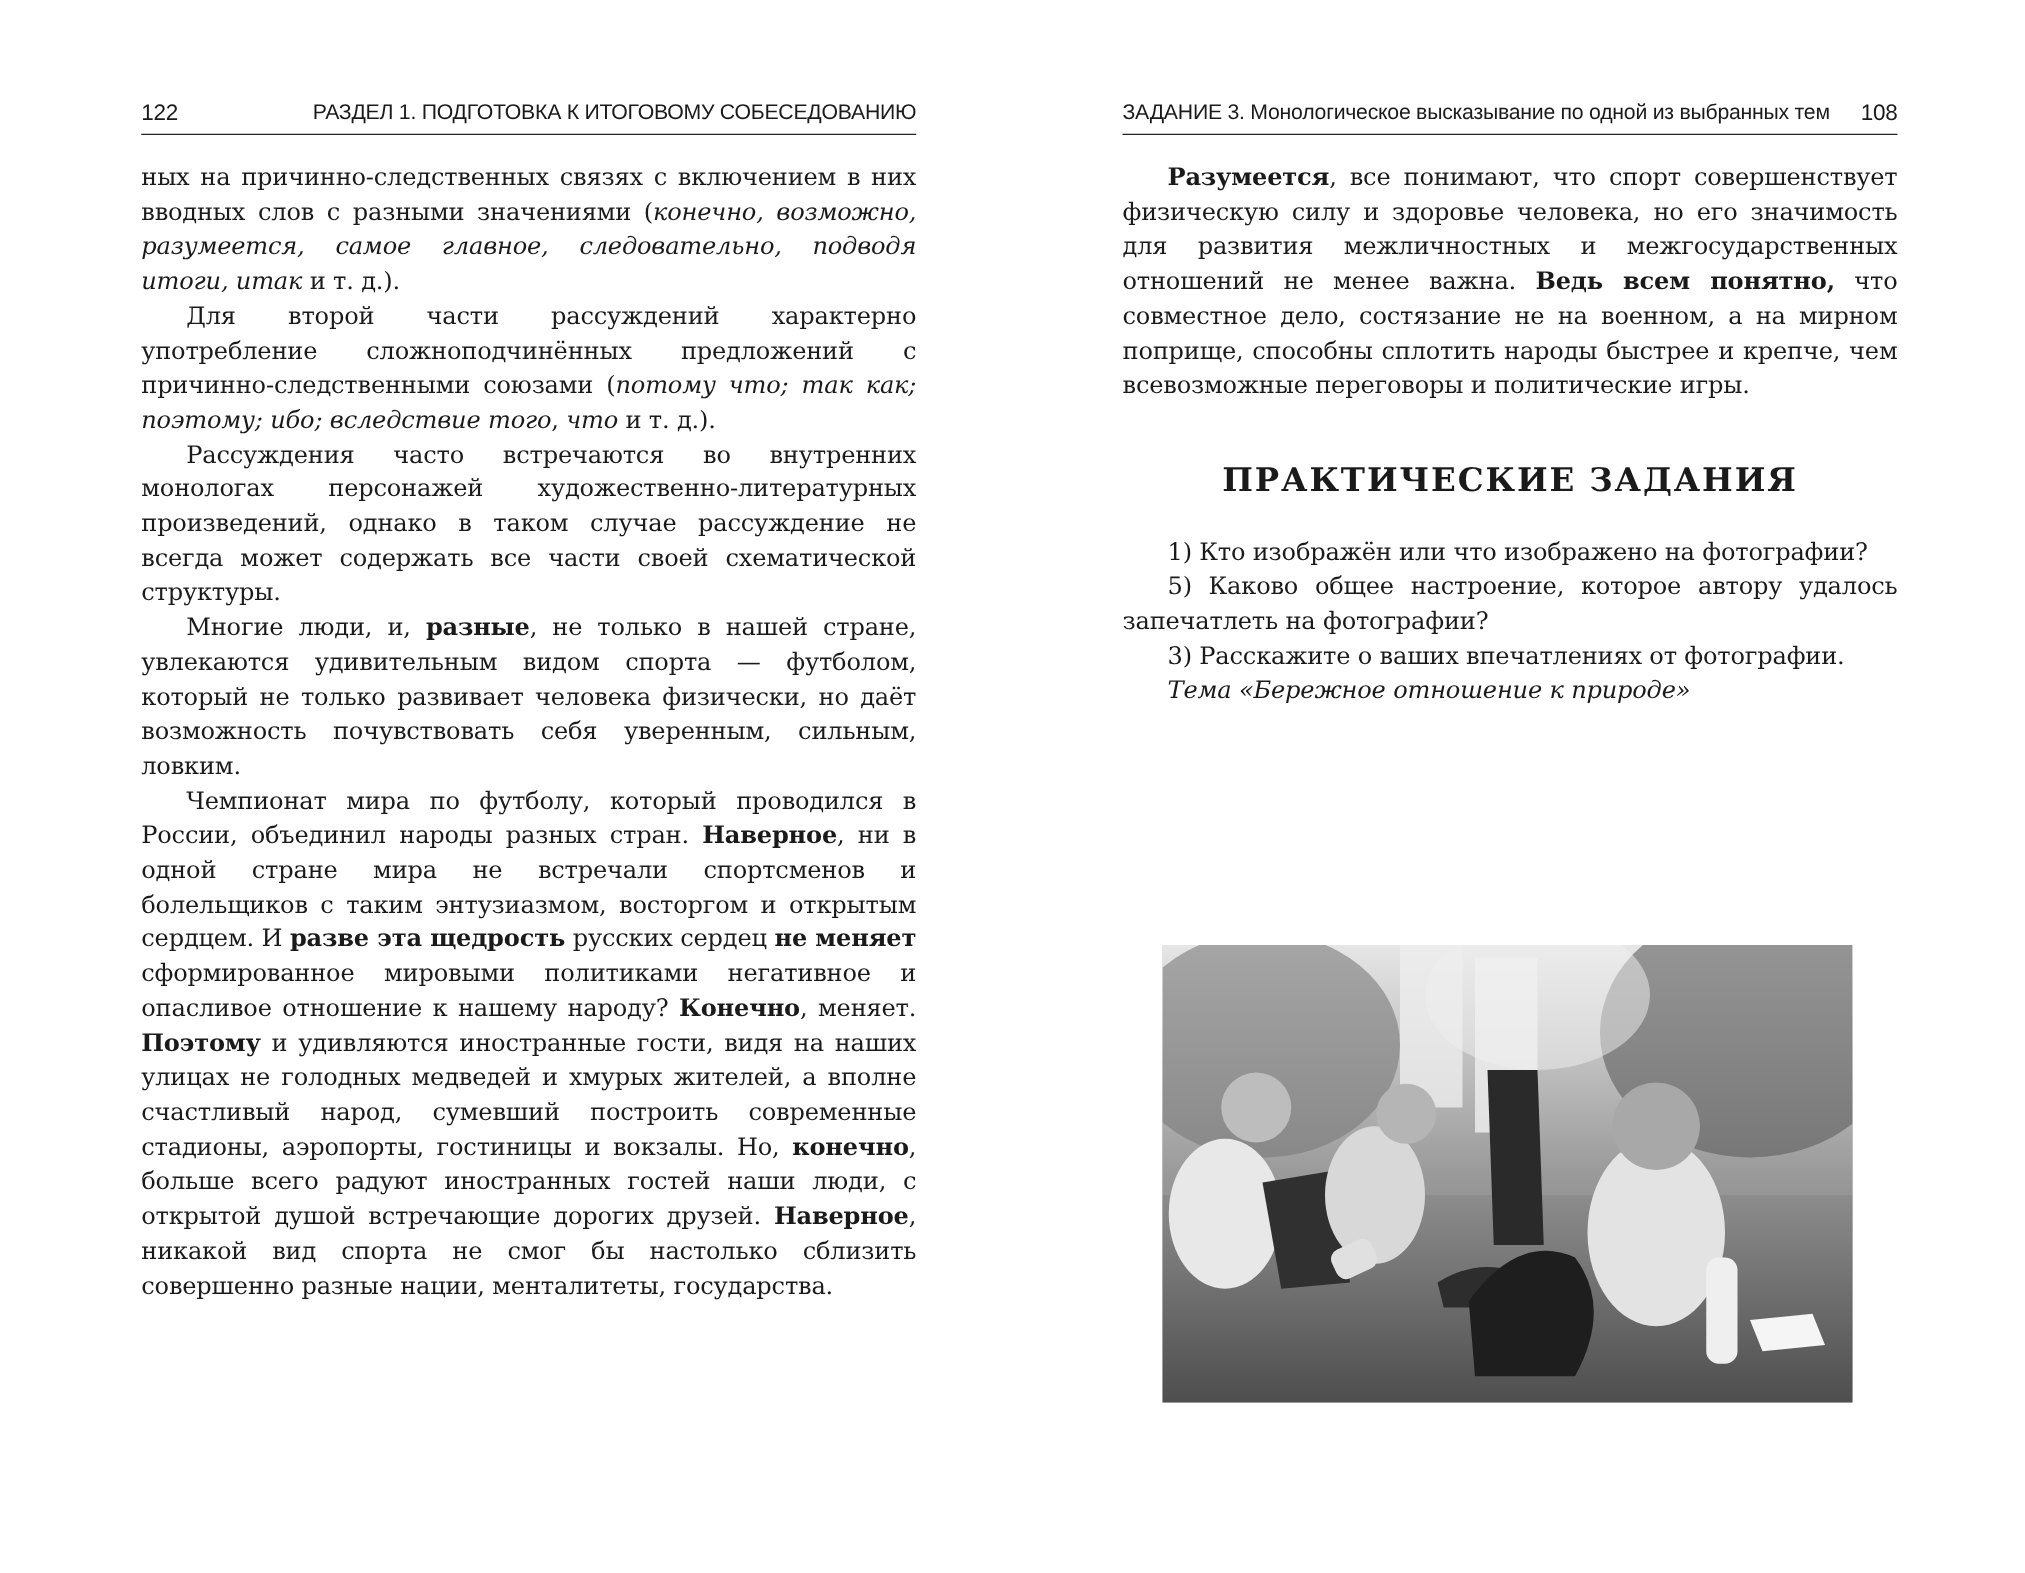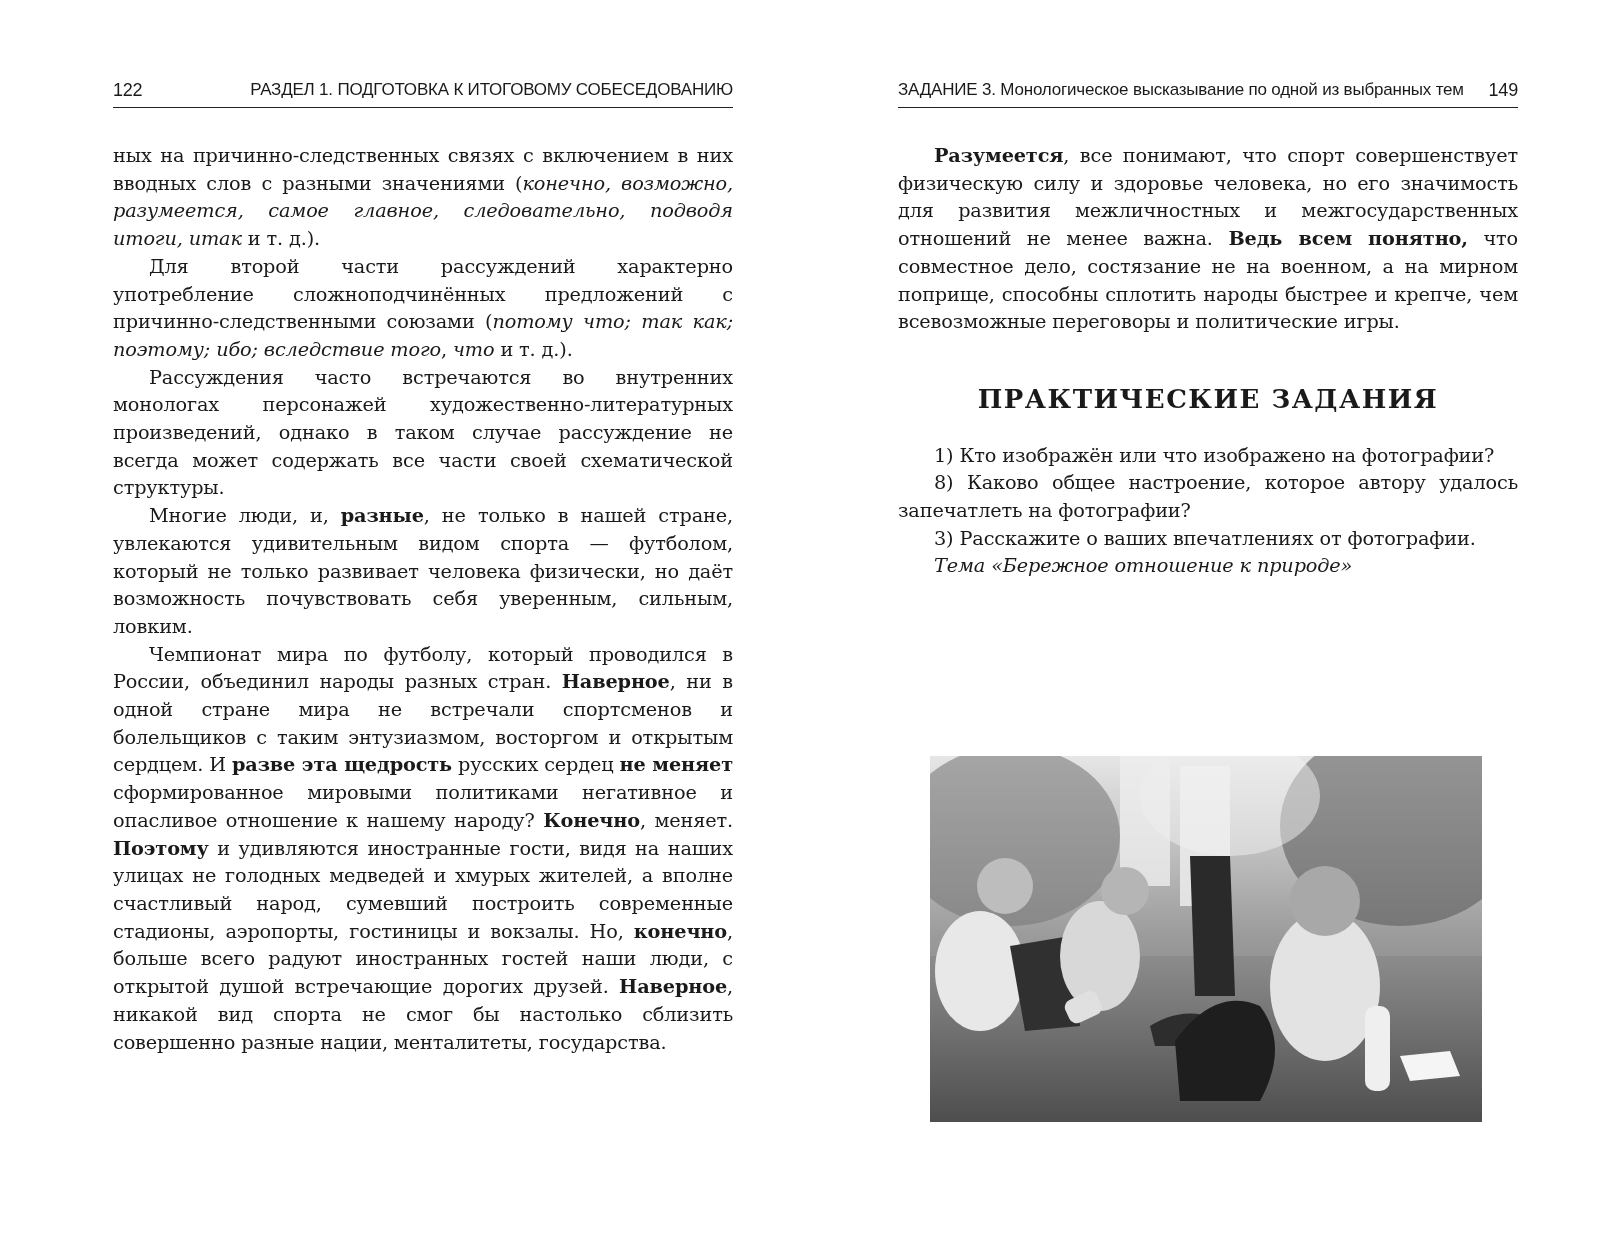--- a/index.html
+++ b/index.html
@@ -9,21 +9,21 @@
   .page.right { left: 898px; }
   .runhead {
     position: absolute; top: 80px; left: 0; width: 100%;
     height: 28px; border-bottom: 1.6px solid #222;
     font-family: "Liberation Sans", sans-serif; font-size: 17px;
     display: flex; justify-content: space-between; align-items: flex-start;
     padding-bottom: 7px; box-sizing: border-box; letter-spacing: -0.2px;
   }
   .runhead .num { font-size: 18px; }
   .body {
-    position: absolute; top: 142px; left: 0; width: 100%;
+    position: absolute; top: 128px; left: 0; width: 100%;
     font-family: "DejaVu Serif", serif; font-size: 19.3px; line-height: 27.7px;
     text-align: justify; letter-spacing: -0.15px;
   }
   .body p { margin: 0; text-indent: 36px; }
   .body p.noind { text-indent: 0; }
   .body i { font-style: italic; }
   .body b { font-weight: bold; }
   .subhead {
     font-family: "Liberation Sans", sans-serif; font-weight: bold; font-size: 20px;
     margin: 14px 0 6px 36px; text-indent: 0; letter-spacing: -0.2px;
@@ -54,27 +54,27 @@
     <p><span>Для второй части рассуждений характерно употребление сложноподчинённых предложений с причинно-следственными союзами (</span><i>потому что; так как; поэтому; ибо; вследствие того</i><span>, </span><i>что</i><span> и т. д.).</span></p>
     <p>Рассуждения часто встречаются во внутренних монологах персонажей художественно-литературных произведений, однако в таком случае рассуждение не всегда может содержать все части своей схематической структуры.</p>
     <p><span>Многие люди, и, </span><b>разные</b><span>, не только в нашей стране, увлекаются удивительным видом спорта — футболом, который не только развивает человека физически, но даёт возможность почувствовать себя уверенным, сильным, ловким.</span></p>
     <p><span>Чемпионат мира по футболу, который проводился в России, объединил народы разных стран. </span><b>Наверное</b><span>, ни в одной стране мира не встречали спортсменов и болельщиков с таким энтузиазмом, восторгом и открытым сердцем. И </span><b>разве эта щедрость</b><span> русских сердец </span><b>не меняет</b><span> сформированное мировыми политиками негативное и опасливое отношение к нашему народу? </span><b>Конечно</b><span>, меняет. </span><b>Поэтому</b><span> и удивляются иностранные гости, видя на наших улицах не голодных медведей и хмурых жителей, а вполне счастливый народ, сумевший построить современные стадионы, аэропорты, гостиницы и вокзалы. Но, </span><b>конечно</b><span>, больше всего радуют иностранных гостей наши люди, с открытой душой встречающие дорогих друзей. </span><b>Наверное</b><span>, никакой вид спорта не смог бы настолько сблизить совершенно разные нации, менталитеты, государства.</span></p>
   </div>
 </div>
 
 <div class="page right">
   <div class="runhead">
     <span>ЗАДАНИЕ 3. Монологическое высказывание по одной из выбранных тем</span>
-    <span class="num">149</span>
+    <span class="num">108</span>
   </div>
   <div class="body">
     <p><b>Разумеется</b><span>, все понимают, что спорт совершенствует физическую силу и здоровье человека, но его значимость для развития межличностных и межгосударственных отношений не менее важна. </span><b>Ведь всем понятно,</b><span> что совместное дело, состязание не на военном, а на мирном поприще, способны сплотить народы быстрее и крепче, чем всевозможные переговоры и политические игры.</span></p>
     <div class="sectitle">ПРАКТИЧЕСКИЕ ЗАДАНИЯ</div>
     <p class="task">1) Кто изображён или что изображено на фотографии?</p>
-    <p class="task">8) Каково общее настроение, которое автору удалось запечатлеть на фотографии?</p>
+    <p class="task">5) Каково общее настроение, которое автору удалось запечатлеть на фотографии?</p>
     <p class="task">3) Расскажите о ваших впечатлениях от фотографии.</p>
     <p class="theme">Тема «Бережное отношение к природе»</p>
   </div>
   <div class="photo">
     <svg viewBox="0 0 552 366" preserveAspectRatio="none">
       <defs>
         <linearGradient id="sky" x1="0" y1="0" x2="0" y2="1">
           <stop offset="0" stop-color="#e6e6e6"></stop>
           <stop offset="0.5" stop-color="#9a9a9a"></stop>
           <stop offset="1" stop-color="#6a6a6a"></stop>

